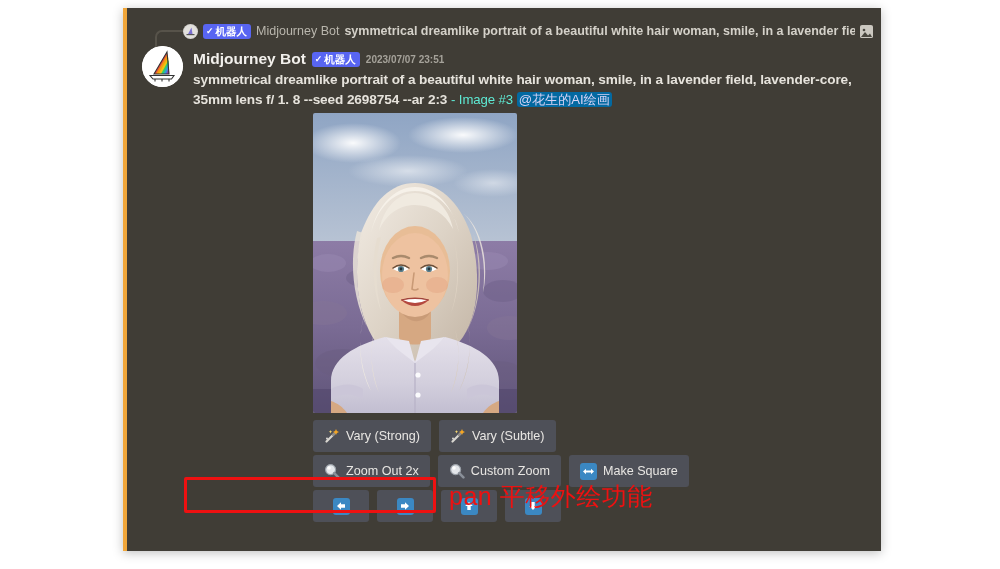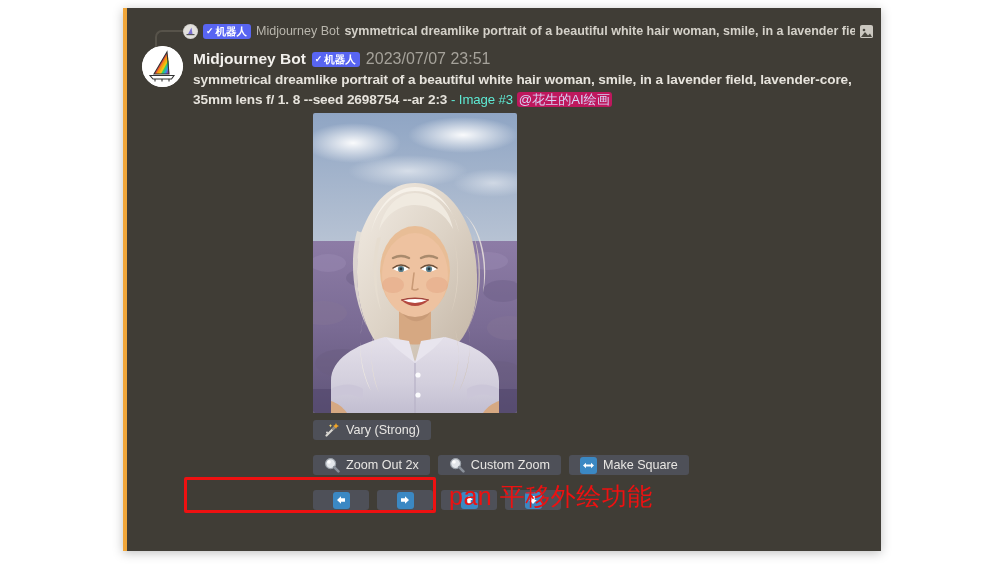--- a/index.html
+++ b/index.html
@@ -137,43 +137,43 @@
     gap: 6px;
     white-space: nowrap;
   }
   .author-name {
     color: #f2f0ec;
     font-size: 15.5px;
     font-weight: 700;
   }
   .timestamp {
     color: #a5a29a;
-    font-size: 16px;
-    font-weight: 400;
+    font-size: 10px;
+    font-weight: 700;
   }
 
   
   .msg-body {
     position: absolute;
     left: 66px;
     top: 62px;
     width: 672px;
     color: #e6e3dc;
     font-size: 13.6px;
     font-weight: 700;
     line-height: 20px;
     letter-spacing: -0.1px;
   }
   .dash-img {
     color: #5eead4;
     font-weight: 400;
     font-size: 13.2px;
   }
   .mention {
-    background: #be185d;
+    background: #0369a1;
     color: #d6d3f5;
     border-radius: 3px;
     padding: 0 2px;
     font-weight: 400;
     font-size: 13.2px;
   }
 
   
   #gen-image {
     position: absolute;
@@ -190,21 +190,21 @@
   .btn-row {
     position: absolute;
     display: flex;
     gap: 8px;
     align-items: center;
   }
   .mj-btn {
     background: #4e5058;
     border: none;
     border-radius: 3px;
-    height: 20px;
+    height: 32px;
     display: inline-flex;
     align-items: center;
     gap: 6px;
     padding: 0 11px;
     color: #e8e6e3;
     font-family: "Liberation Sans", sans-serif;
     font-size: 12.6px;
     font-weight: 400;
     white-space: nowrap;
     cursor: pointer;
@@ -442,20 +442,32 @@
           <svg width="16" height="16" viewBox="0 0 16 16">
             <line x1="2.5" y1="13.5" x2="10" y2="6" stroke="#d9d6d0" stroke-width="2.2" stroke-linecap="round"></line>
             <line x1="9" y1="7" x2="12" y2="4" stroke="#8e8b85" stroke-width="2.4" stroke-linecap="round"></line>
             <path d="M12 1 L12.9 3.1 L15 4 L12.9 4.9 L12 7 L11.1 4.9 L9 4 L11.1 3.1 Z" fill="#f5a623"></path>
             <path d="M6.5 2 L7 3.2 L8.2 3.7 L7 4.2 L6.5 5.4 L6 4.2 L4.8 3.7 L6 3.2 Z" fill="#f5d76e"></path>
             <circle cx="3" cy="10.5" r="0.9" fill="#e8e5df"></circle>
           </svg>
         </span>
         <span>Vary (Strong)</span>
       </button>
+      <button class="mj-btn">
+        <span class="icon-sq">
+          <svg width="16" height="16" viewBox="0 0 16 16">
+            <line x1="2.5" y1="13.5" x2="10" y2="6" stroke="#d9d6d0" stroke-width="2.2" stroke-linecap="round"></line>
+            <line x1="9" y1="7" x2="12" y2="4" stroke="#8e8b85" stroke-width="2.4" stroke-linecap="round"></line>
+            <path d="M12 1 L12.9 3.1 L15 4 L12.9 4.9 L12 7 L11.1 4.9 L9 4 L11.1 3.1 Z" fill="#f5a623"></path>
+            <path d="M6.5 2 L7 3.2 L8.2 3.7 L7 4.2 L6.5 5.4 L6 4.2 L4.8 3.7 L6 3.2 Z" fill="#f5d76e"></path>
+            <circle cx="3" cy="10.5" r="0.9" fill="#e8e5df"></circle>
+          </svg>
+        </span>
+        <span>Vary (Subtle)</span>
+      </button>
     </div>
 
     <div class="btn-row" style="left:186px; top:447px;">
       <button class="mj-btn">
         <span class="icon-sq">
           <svg width="16" height="16" viewBox="0 0 16 16">
             <circle cx="6.6" cy="6.6" r="5" fill="#e3e6ea" stroke="#9aa0a8" stroke-width="1.2"></circle>
             <circle cx="5" cy="5" r="1.8" fill="#ffffff" opacity="0.9"></circle>
             <line x1="10.2" y1="10.2" x2="14.4" y2="14.4" stroke="#8a9099" stroke-width="2.6" stroke-linecap="round"></line>
           </svg>

